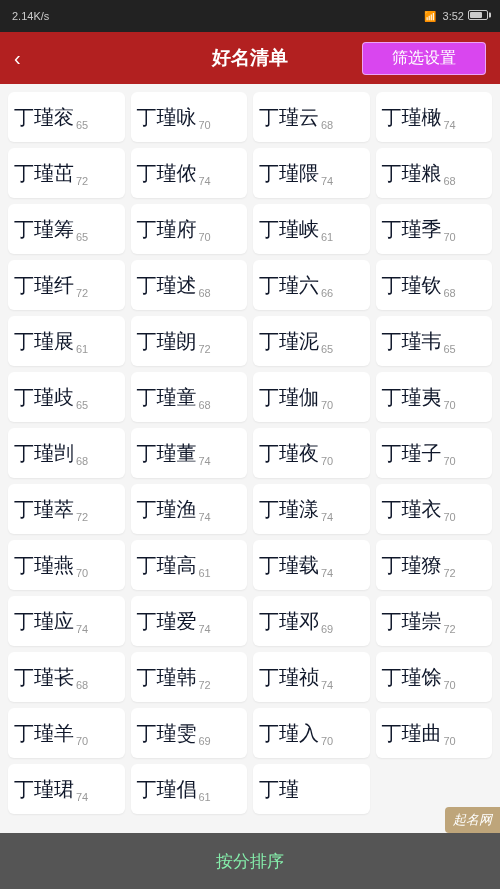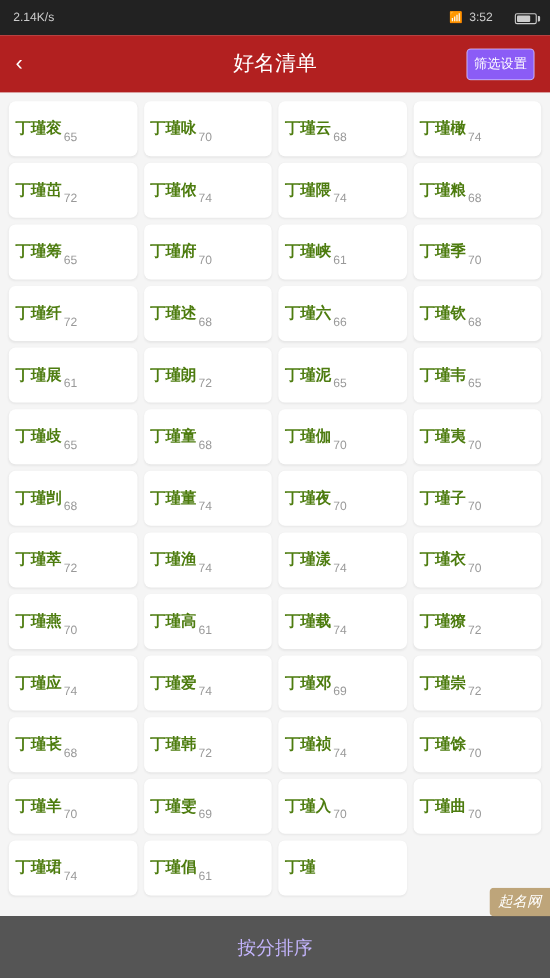--- a/index.html
+++ b/index.html
@@ -25,22 +25,22 @@
     }
     .status-bar-left {
       margin-right: auto;
       font-size: 11px;
       color: #ccc;
     }
     .status-bar-right {
       font-size: 11px;
       color: #ccc;
       display: flex;
-      align-items: flex-end;
-      gap: 20px;
+      align-items: flex-start;
+      gap: 4px;
     }
     .signal-icon { font-size: 10px; color: #ccc; }
     .battery-icon {
       width: 20px;
       height: 10px;
       border: 1.5px solid #ccc;
       border-radius: 2px;
       position: relative;
       display: inline-flex;
       align-items: center;
@@ -86,29 +86,29 @@
       font-size: 20px;
       color: white;
       line-height: 1;
     }
     .header-title {
       position: absolute;
       left: 50%;
       transform: translateX(-50%);
       color: white;
       font-size: 19px;
-      font-weight: normal;
+      font-weight: bold;
     }
     .filter-btn {
       margin-left: auto;
-      background: #8b5cf6;
+      background: #d946ef;
       border: 1.5px solid rgba(255,255,255,0.5);
       color: white;
-      font-size: 12px;
-      padding: 5px 6px;
+      font-size: 16px;
+      padding: 5px 29px;
       border-radius: 4px;
       cursor: pointer;
     }
 
     
     .name-grid {
       padding: 8px 8px 70px 8px;
       display: grid;
       grid-template-columns: repeat(4, 1fr);
       gap: 6px;
@@ -120,23 +120,23 @@
       padding: 10px 6px;
       display: flex;
       align-items: center;
       justify-content: flex-start;
       gap: 0;
       box-shadow: 0 1px 2px rgba(0,0,0,0.06);
       cursor: pointer;
       min-height: 50px;
     }
     .name-text {
-      font-size: 14px;
-      color: #4d7c0f;
-      font-weight: 700;
+      font-size: 20px;
+      color: #0f172a;
+      font-weight: 400;
       white-space: nowrap;
     }
     .name-score {
       font-size: 11px;
       color: #999;
       margin-left: 2px;
       align-self: flex-end;
       margin-bottom: 1px;
     }
 
@@ -145,21 +145,21 @@
       position: fixed;
       bottom: 0;
       width: 500px;
       height: 56px;
       background: #555;
       display: flex;
       align-items: center;
       justify-content: center;
     }
     .sort-btn {
-      color: #c4b5fd;
+      color: #86efac;
       font-size: 17px;
       font-weight: 500;
       background: transparent;
       border: none;
       cursor: pointer;
     }
 
     
     .watermark {
       position: fixed;

